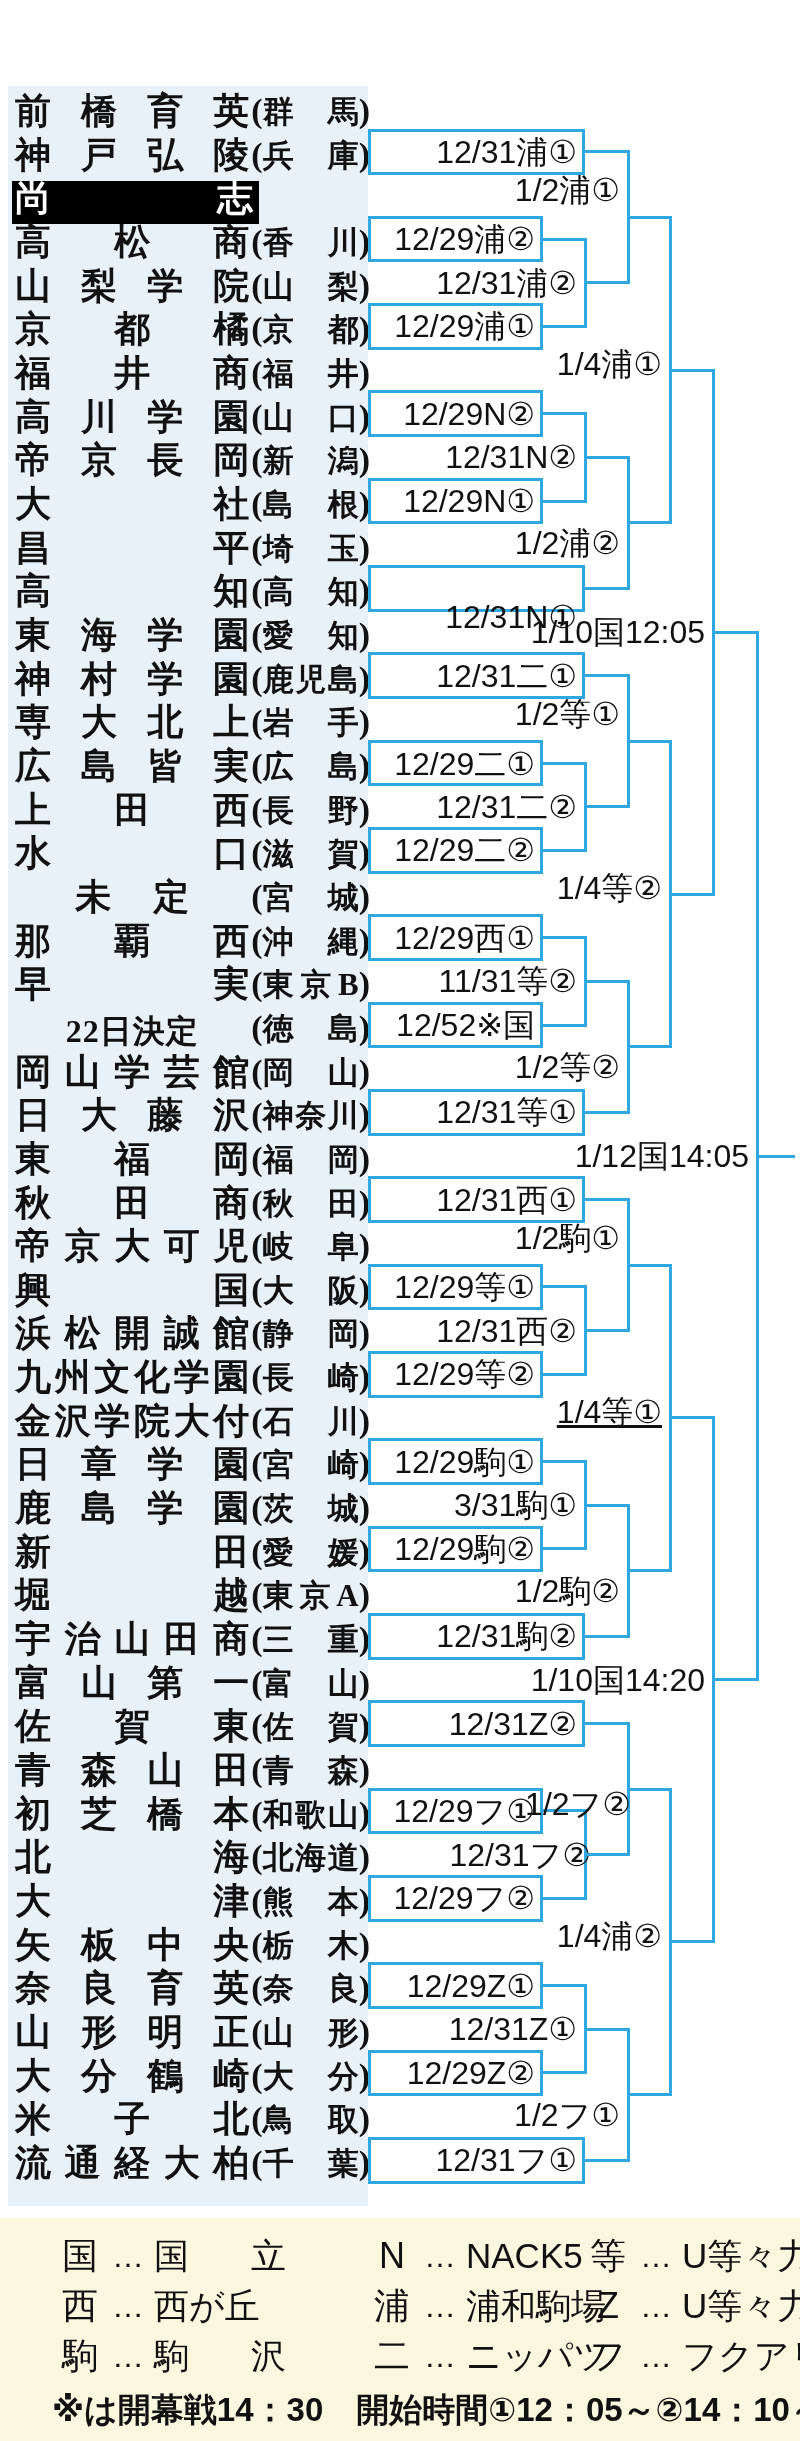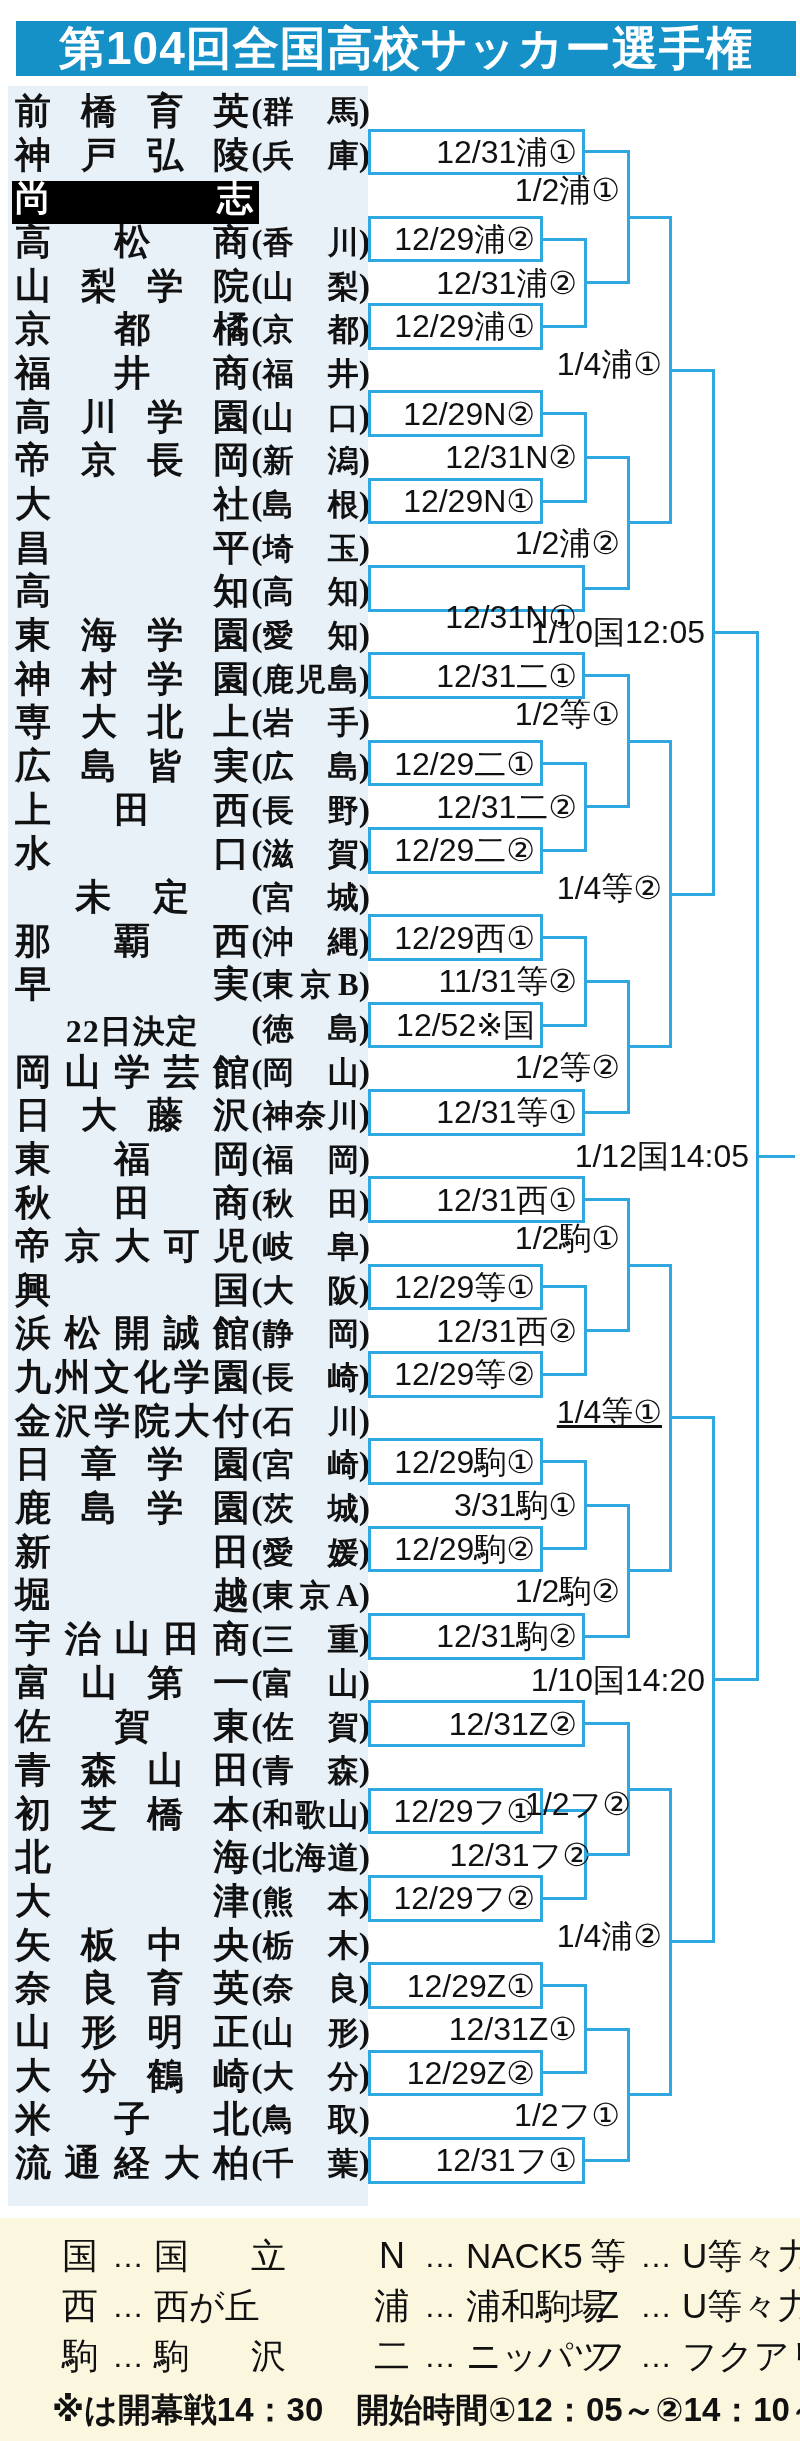--- a/index.html
+++ b/index.html
@@ -31,23 +31,20 @@
   .lkey{width:44px;text-align:center;font-size:36px;}
   .ldots{width:52px;text-align:center;font-size:32px;}
   .lval{font-size:35px;white-space:nowrap;display:flex;}
   .lval.spread{width:132px;justify-content:space-between;}
   .footnote{position:absolute;left:52px;top:2388px;font-size:33px;font-weight:600;white-space:nowrap;}
 </style>
 </head>
 <body>
 
 <div id="app" style="color: rgb(17, 17, 17);">
-  <div class="title-bar" style="background: rgb(21, 145, 200);">
-    <span>第104回全国高校サッカー選手権</span>
-  </div>
   <div class="panel" id="panel" style="background: rgb(232, 241, 248);">
       <div class="team-row" style="top: 5px;">
         <div class="nfield">
           <span>前</span>
           <span>橋</span>
           <span>育</span>
           <span>英</span>
         </div>
         <div class="pfield">
           <span class="paren">(</span>

